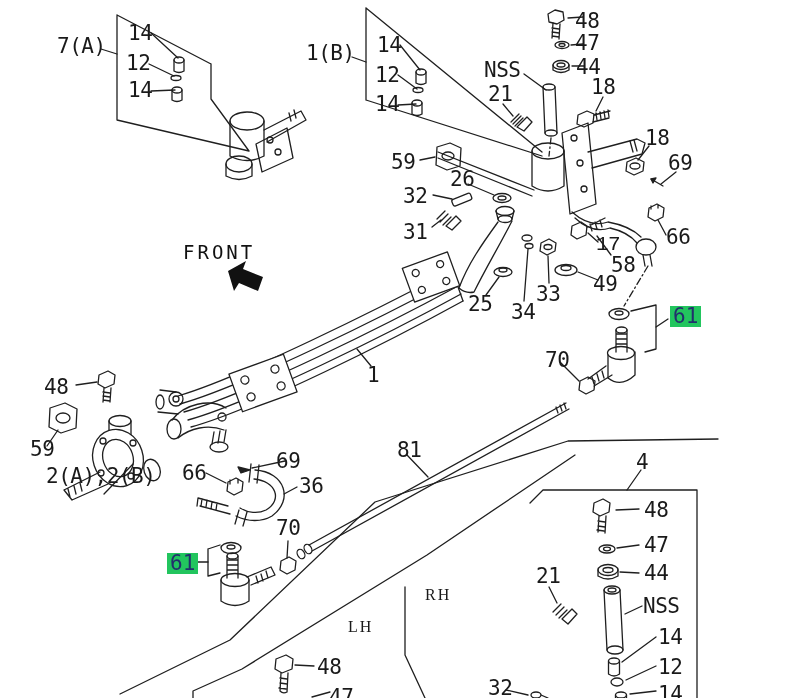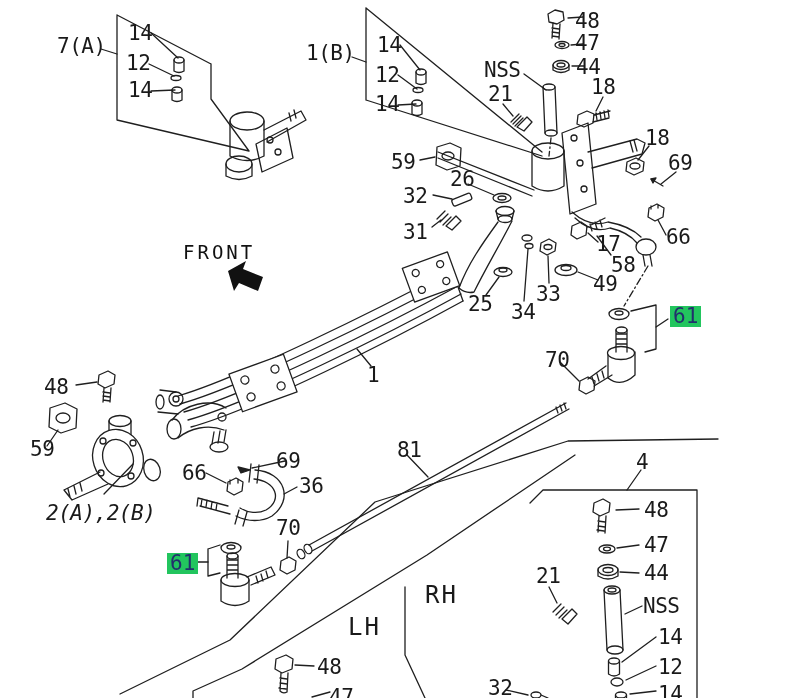--- a/index.html
+++ b/index.html
@@ -2,22 +2,22 @@
 <html><head>
 <meta charset="utf-8">
 <style>
   html,body{margin:0;padding:0;background:#fff;}
   .stage{position:relative;width:791px;height:698px;background:#ffffff;overflow:hidden;
          font-family:"DejaVu Sans Mono",monospace;}
   .stage svg{position:absolute;left:0;top:0;}
   .callout{position:absolute;font-size:21px;line-height:21px;color:#1a1a1a;
            white-space:pre;letter-spacing:-0.5px;z-index:5;}
   .callout.hl{background:#22c55e;color:#22306c;padding:0 3px;letter-spacing:0;}
-  .region-label{position:absolute;font-size:24px;line-height:20px;color:#1a1a1a;
-                letter-spacing:2px;z-index:5;}
+  .region-label{position:absolute;font-size:16px;line-height:20px;color:#1a1a1a;
+                letter-spacing:2px;z-index:5;font-family:Liberation Serif, serif;}
   .front-label{position:absolute;font-size:19px;line-height:19px;color:#111;
                letter-spacing:3px;z-index:5;}
 </style>
 </head>
 <body>
 
 <div class="stage">
 
 <svg width="791" height="698" viewBox="0 0 791 698">
   <g stroke="#1f1f1f" stroke-width="1.3" fill="none" stroke-linecap="round" stroke-linejoin="round">
@@ -313,33 +313,33 @@
       <div class="callout" style="left: 575px; top: 33px;">47</div>
       <div class="callout" style="left: 576px; top: 57px;">44</div>
       <div class="callout" style="left: 591px; top: 77px;">18</div>
       <div class="callout" style="left: 645px; top: 128px;">18</div>
       <div class="callout" style="left: 668px; top: 153px;">69</div>
       <div class="callout" style="left: 391px; top: 152px;">59</div>
       <div class="callout" style="left: 450px; top: 169px;">26</div>
       <div class="callout" style="left: 403px; top: 186px;">32</div>
       <div class="callout" style="left: 403px; top: 222px;">31</div>
       <div class="callout" style="left: 666px; top: 227px;">66</div>
-      <div class="callout" style="left: 596px; top: 234px;">17</div>
+      <div class="callout" style="left: 596px; top: 234px; font-family: Liberation Mono, monospace;">17</div>
       <div class="callout" style="left: 611px; top: 255px;">58</div>
       <div class="callout" style="left: 593px; top: 274px;">49</div>
       <div class="callout" style="left: 468px; top: 294px;">25</div>
       <div class="callout" style="left: 511px; top: 302px;">34</div>
       <div class="callout" style="left: 536px; top: 284px;">33</div>
       <div class="callout hl" style="left: 670px; top: 306px;">61</div>
       <div class="callout" style="left: 545px; top: 350px;">70</div>
       <div class="callout" style="left: 367px; top: 365px;">1</div>
       <div class="callout" style="left: 397px; top: 440px;">81</div>
       <div class="callout" style="left: 44px; top: 377px;">48</div>
       <div class="callout" style="left: 30px; top: 439px;">59</div>
-      <div class="callout" style="left: 46px; top: 503px; font-style: italic;">2(A),2(B)</div>
+      <div class="callout" style="left: 46px; top: 466px;">2(A),2(B)</div>
       <div class="callout" style="left: 182px; top: 463px;">66</div>
       <div class="callout" style="left: 276px; top: 451px;">69</div>
       <div class="callout" style="left: 299px; top: 476px;">36</div>
       <div class="callout" style="left: 276px; top: 518px;">70</div>
       <div class="callout hl" style="left: 167px; top: 553px;">61</div>
       <div class="callout" style="left: 636px; top: 452px;">4</div>
       <div class="callout" style="left: 644px; top: 500px;">48</div>
       <div class="callout" style="left: 644px; top: 535px;">47</div>
       <div class="callout" style="left: 644px; top: 563px;">44</div>
       <div class="callout" style="left: 643px; top: 596px;">NSS</div>

